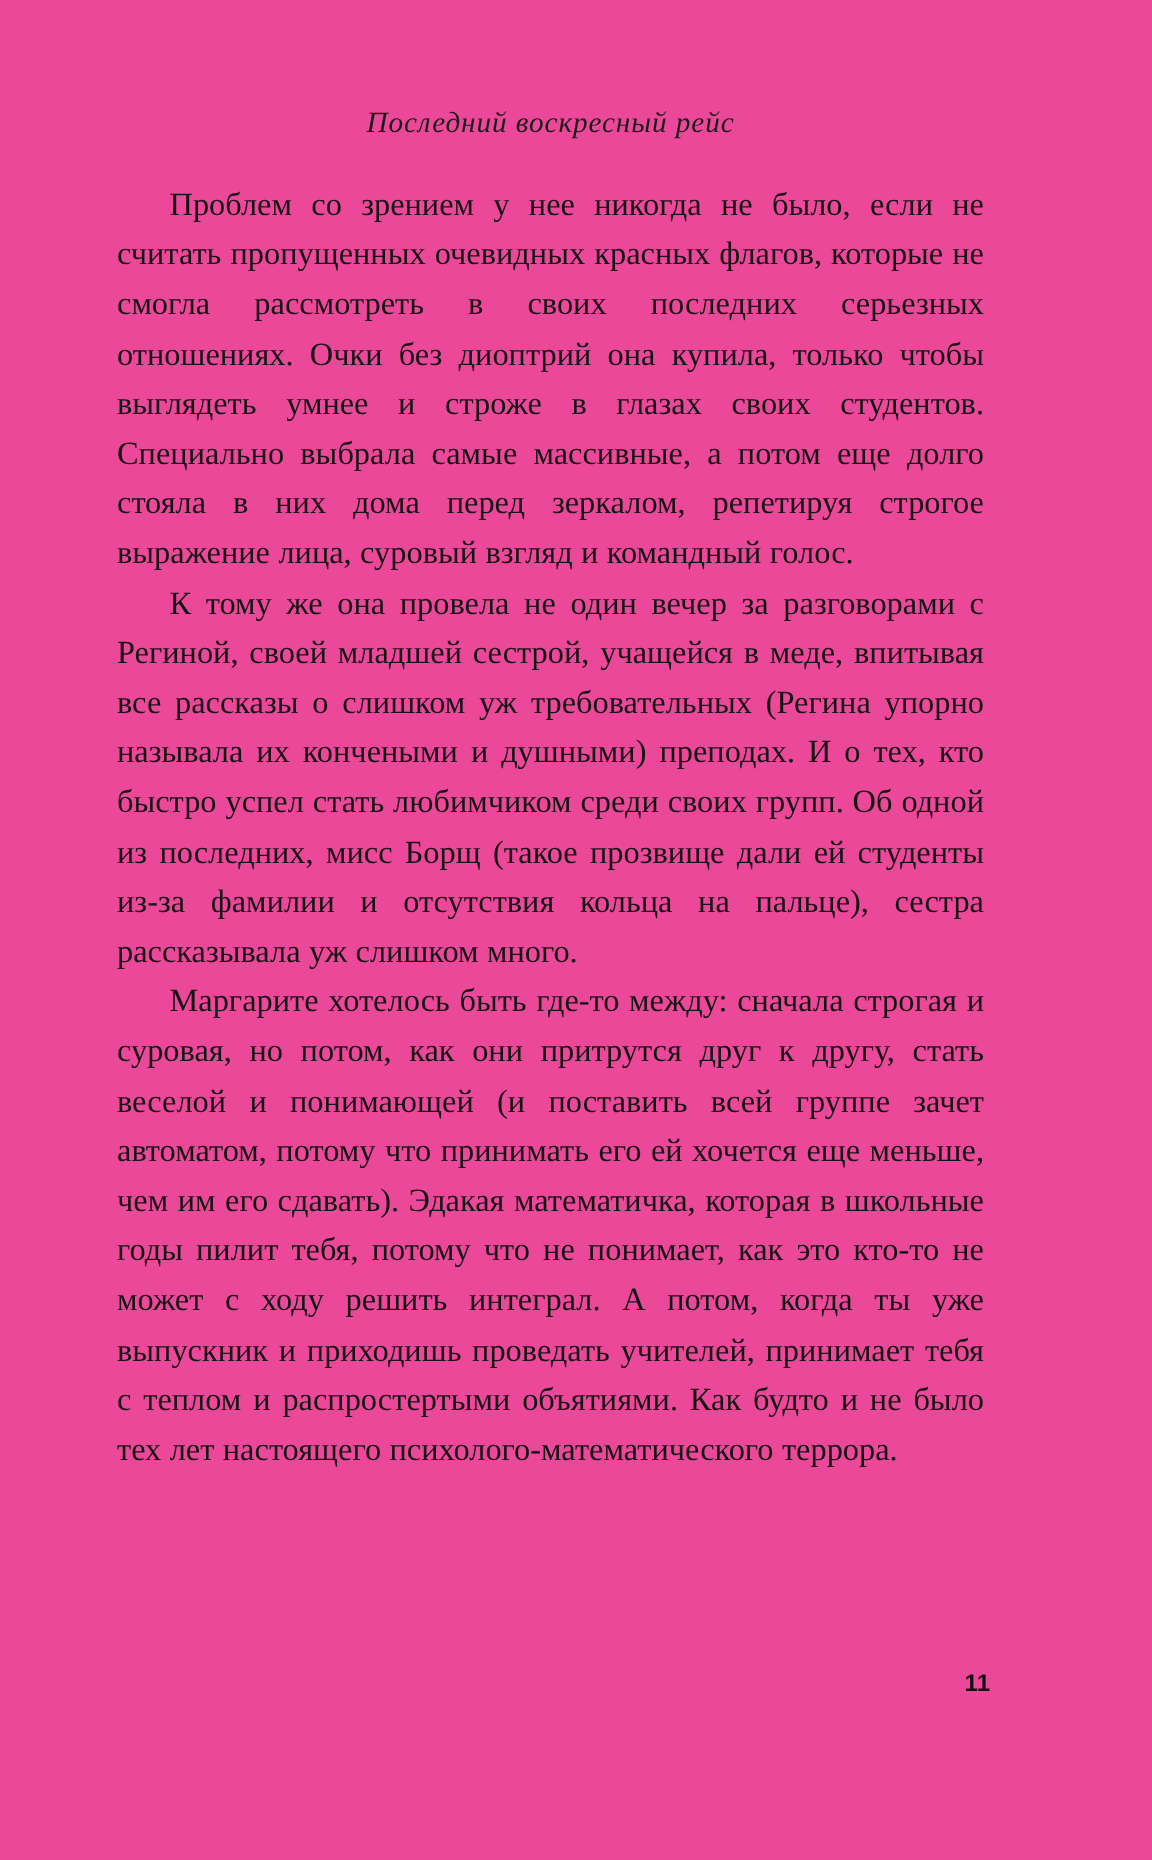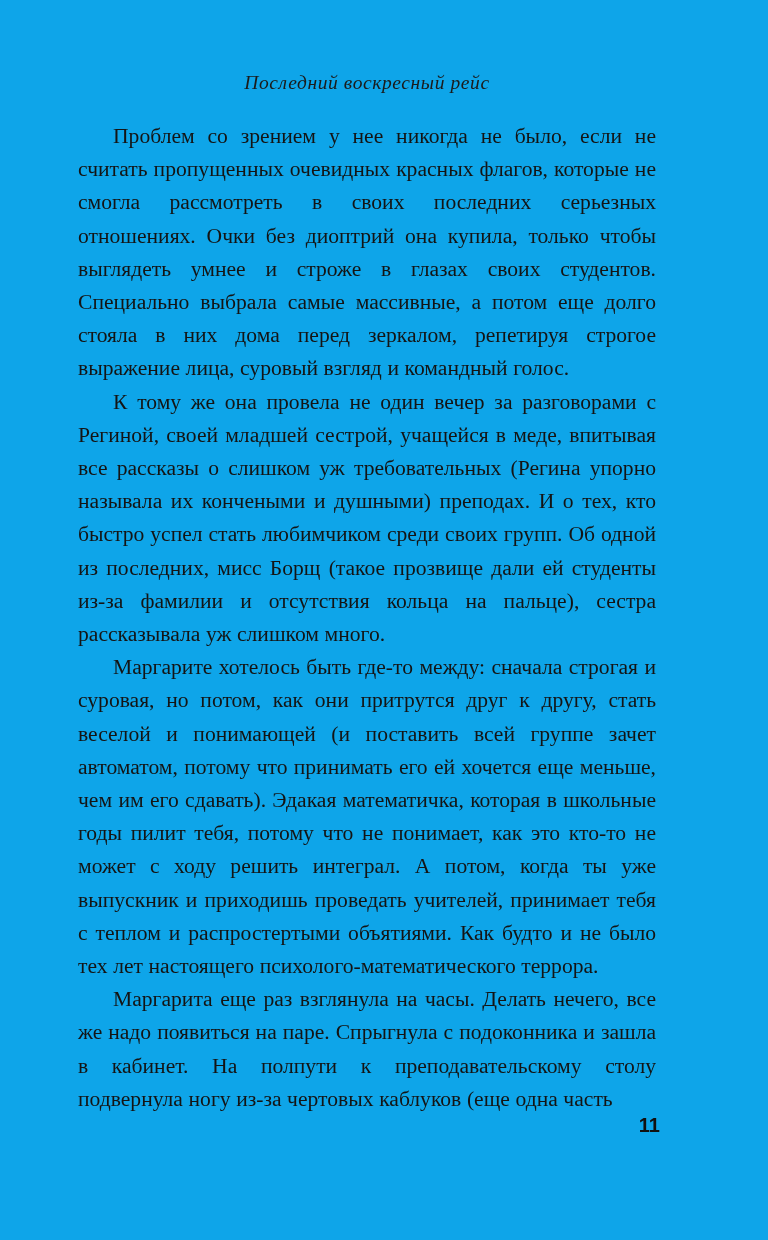--- a/index.html
+++ b/index.html
@@ -14,21 +14,21 @@
     color: #1a1a1a;
     position: relative;
     overflow: hidden;
   }
   .page {
     position: absolute;
     left: 0;
     top: 0;
     width: 768px;
     height: 1240px;
-    background: #0ea5e9;
+    background: #ec4899;
   }
   .content {
     position: absolute;
     left: 78px;
     top: 72px;
     width: 578px;
   }
   .running-head {
     text-align: center;
     font-style: italic;
@@ -47,37 +47,36 @@
     color: #141414;
     hyphens: manual;
     word-spacing: 0.2px;
   }
   .page-number {
     position: absolute;
     right: 108px;
     top: 1114px;
     font-family: "Liberation Sans", sans-serif;
     font-weight: bold;
-    font-size: 20px;
+    font-size: 16px;
     color: #111111;
   }
 </style>
 </head>
 <body>
 
 <div class="page">
 
   <div class="content">
 
     <div class="running-head">Последний воскресный рейс</div>
 
     <div class="body-text">
       <p>Проблем со зрением у нее никогда не было, если не считать пропущенных очевидных красных флагов, которые не смогла рассмотреть в своих последних серьезных отношениях. Очки без диоптрий она купила, только чтобы выглядеть умнее и строже в глазах своих студентов. Специально выбрала самые массивные, а потом еще долго стояла в них дома перед зеркалом, репетируя строгое выражение лица, суровый взгляд и командный голос.</p>
       <p>К тому же она провела не один вечер за разговорами с Региной, своей младшей сестрой, учащейся в меде, впитывая все рассказы о слишком уж требовательных (Регина упорно называла их кончеными и душными) преподах. И о тех, кто быстро успел стать любимчиком среди своих групп. Об одной из последних, мисс Борщ (такое прозвище дали ей студенты из-за фамилии и отсутствия кольца на пальце), сестра рассказывала уж слишком много.</p>
       <p>Маргарите хотелось быть где-то между: сначала строгая и суровая, но потом, как они притрутся друг к другу, стать веселой и понимающей (и поставить всей группе зачет автоматом, потому что принимать его ей хочется еще меньше, чем им его сдавать). Эдакая математичка, которая в школьные годы пилит тебя, потому что не понимает, как это кто-то не может с ходу решить интеграл. А потом, когда ты уже выпускник и приходишь проведать учителей, принимает тебя с теплом и распростертыми объятиями. Как будто и не было тех лет настоящего психолого-математического террора.</p>
-      <p>Маргарита еще раз взглянула на часы. Делать нечего, все же надо появиться на паре. Спрыгнула с подоконника и зашла в кабинет. На полпути к преподавательскому столу подвернула ногу из-за чертовых каблуков (еще одна часть</p>
     </div>
 
   </div>
 
   <div class="page-number">11</div>
 
 </div>
 
 </body></html>

